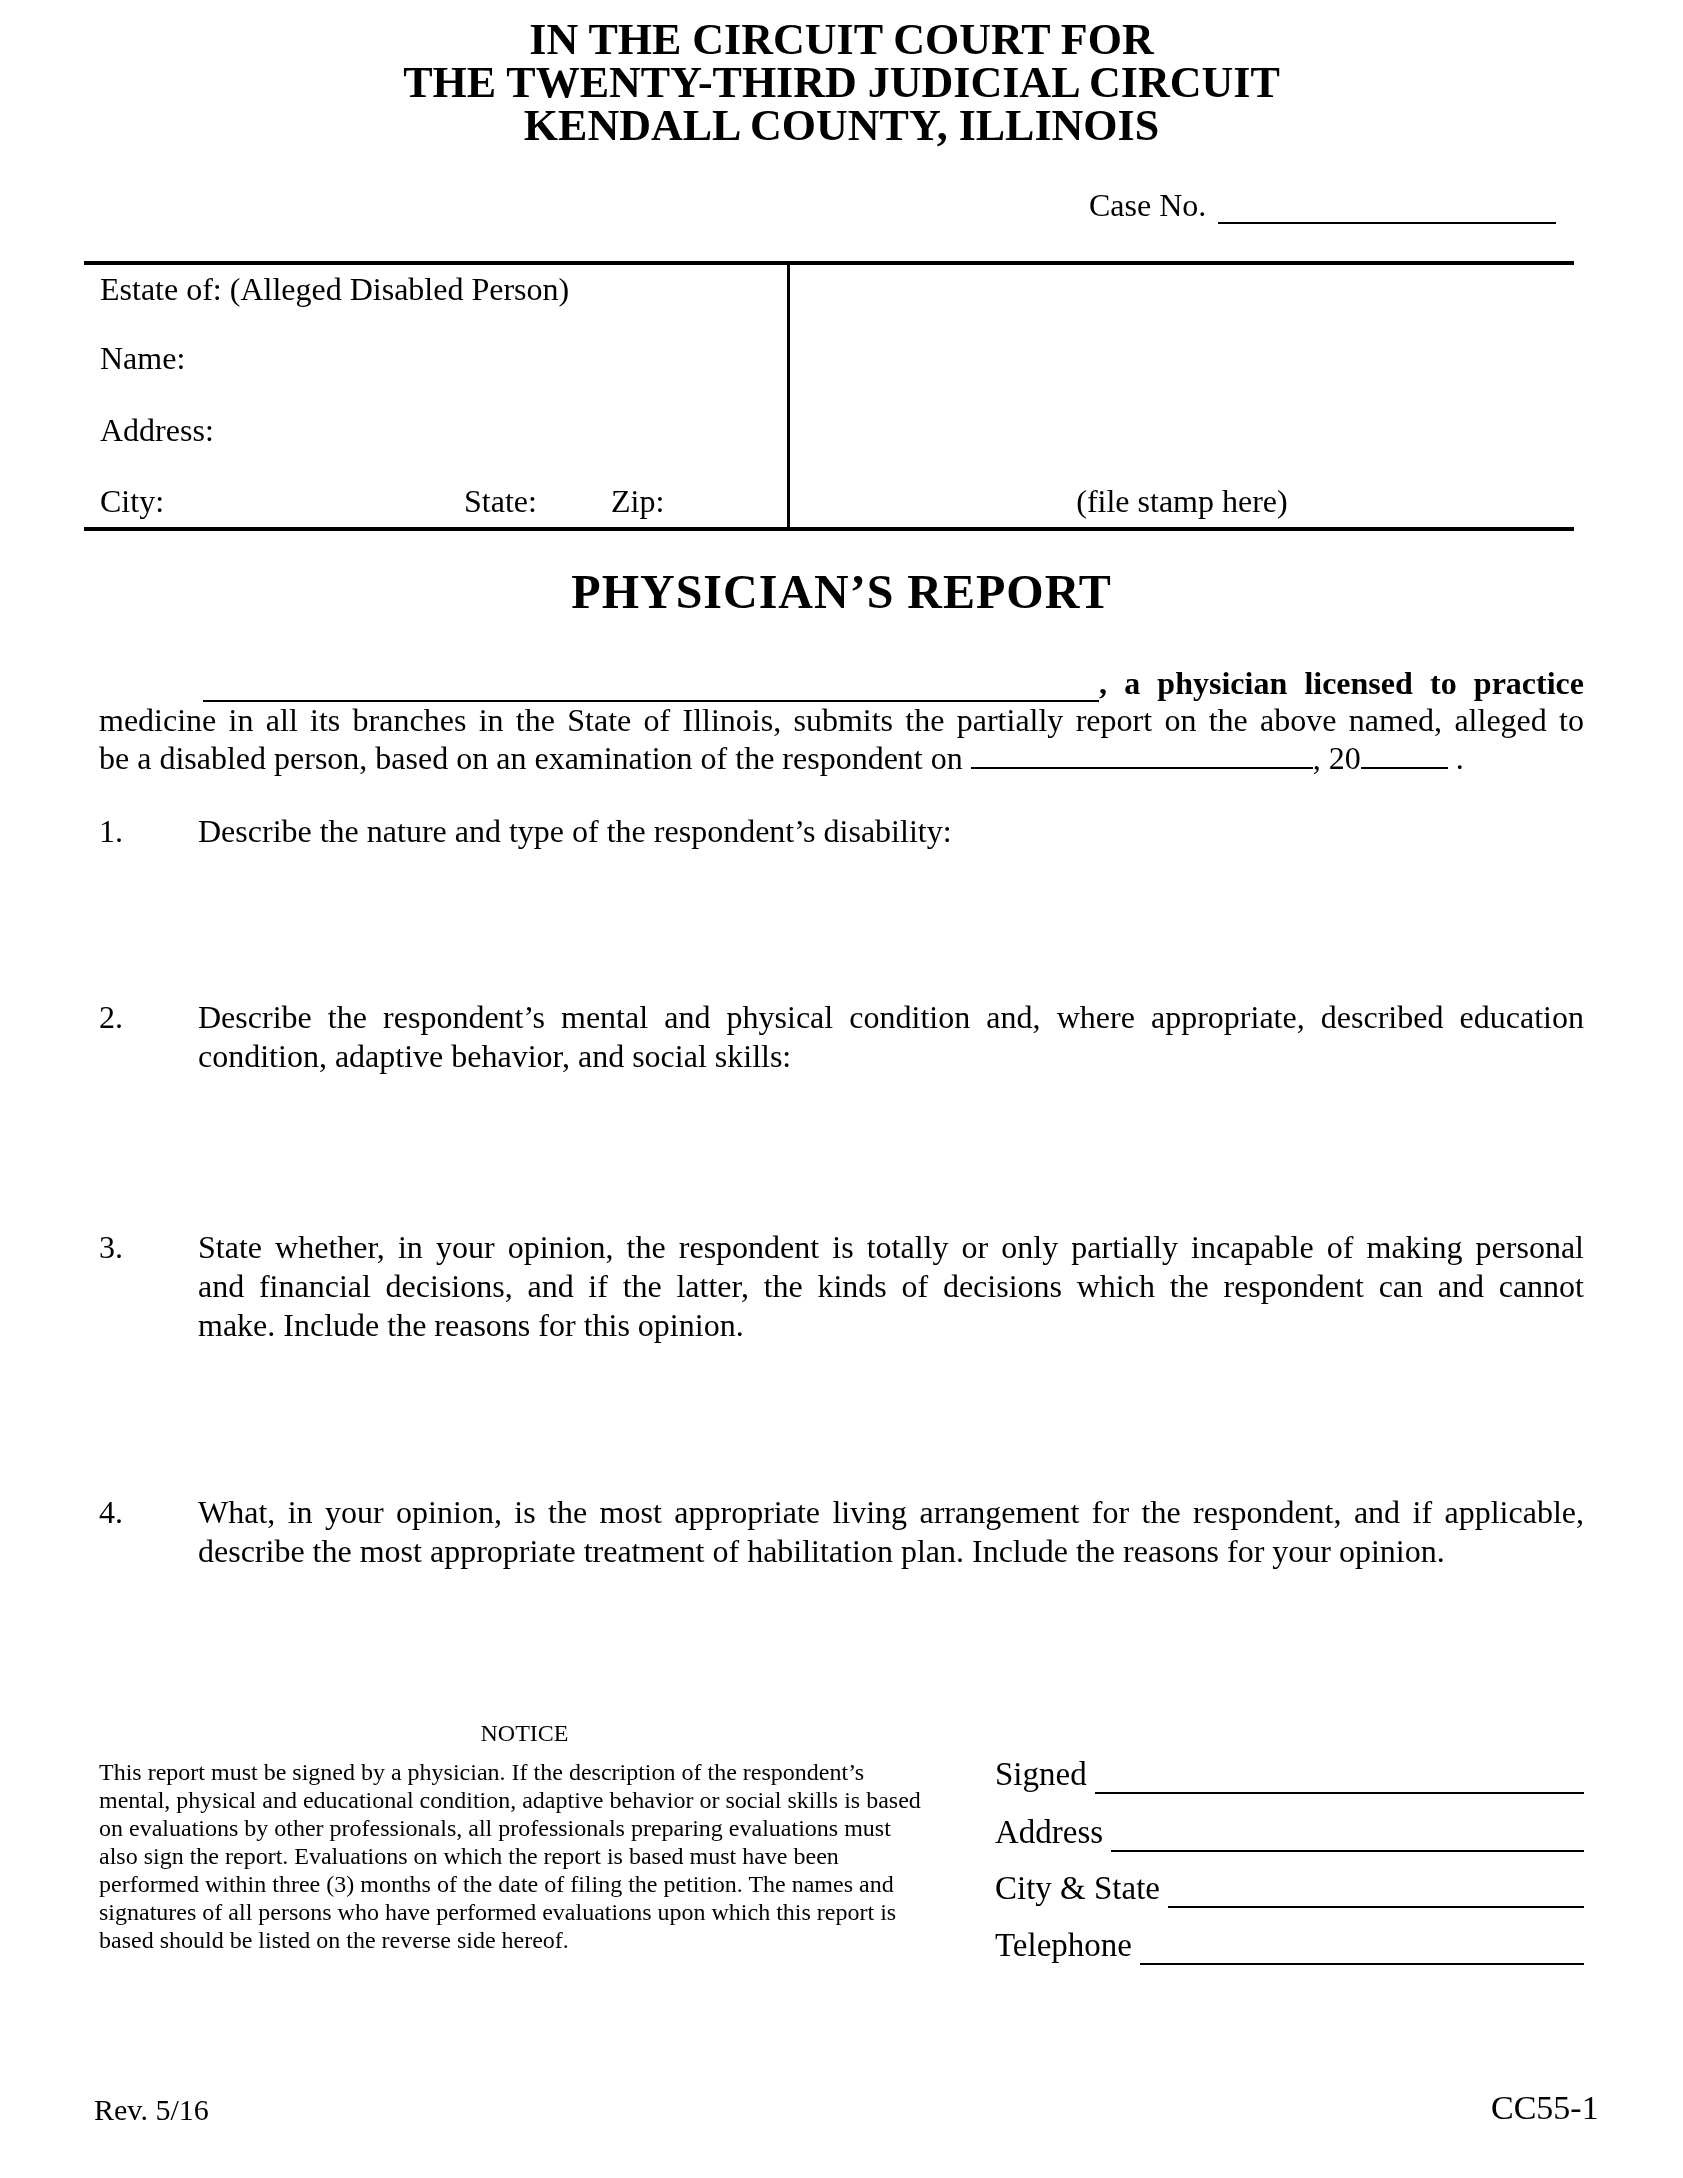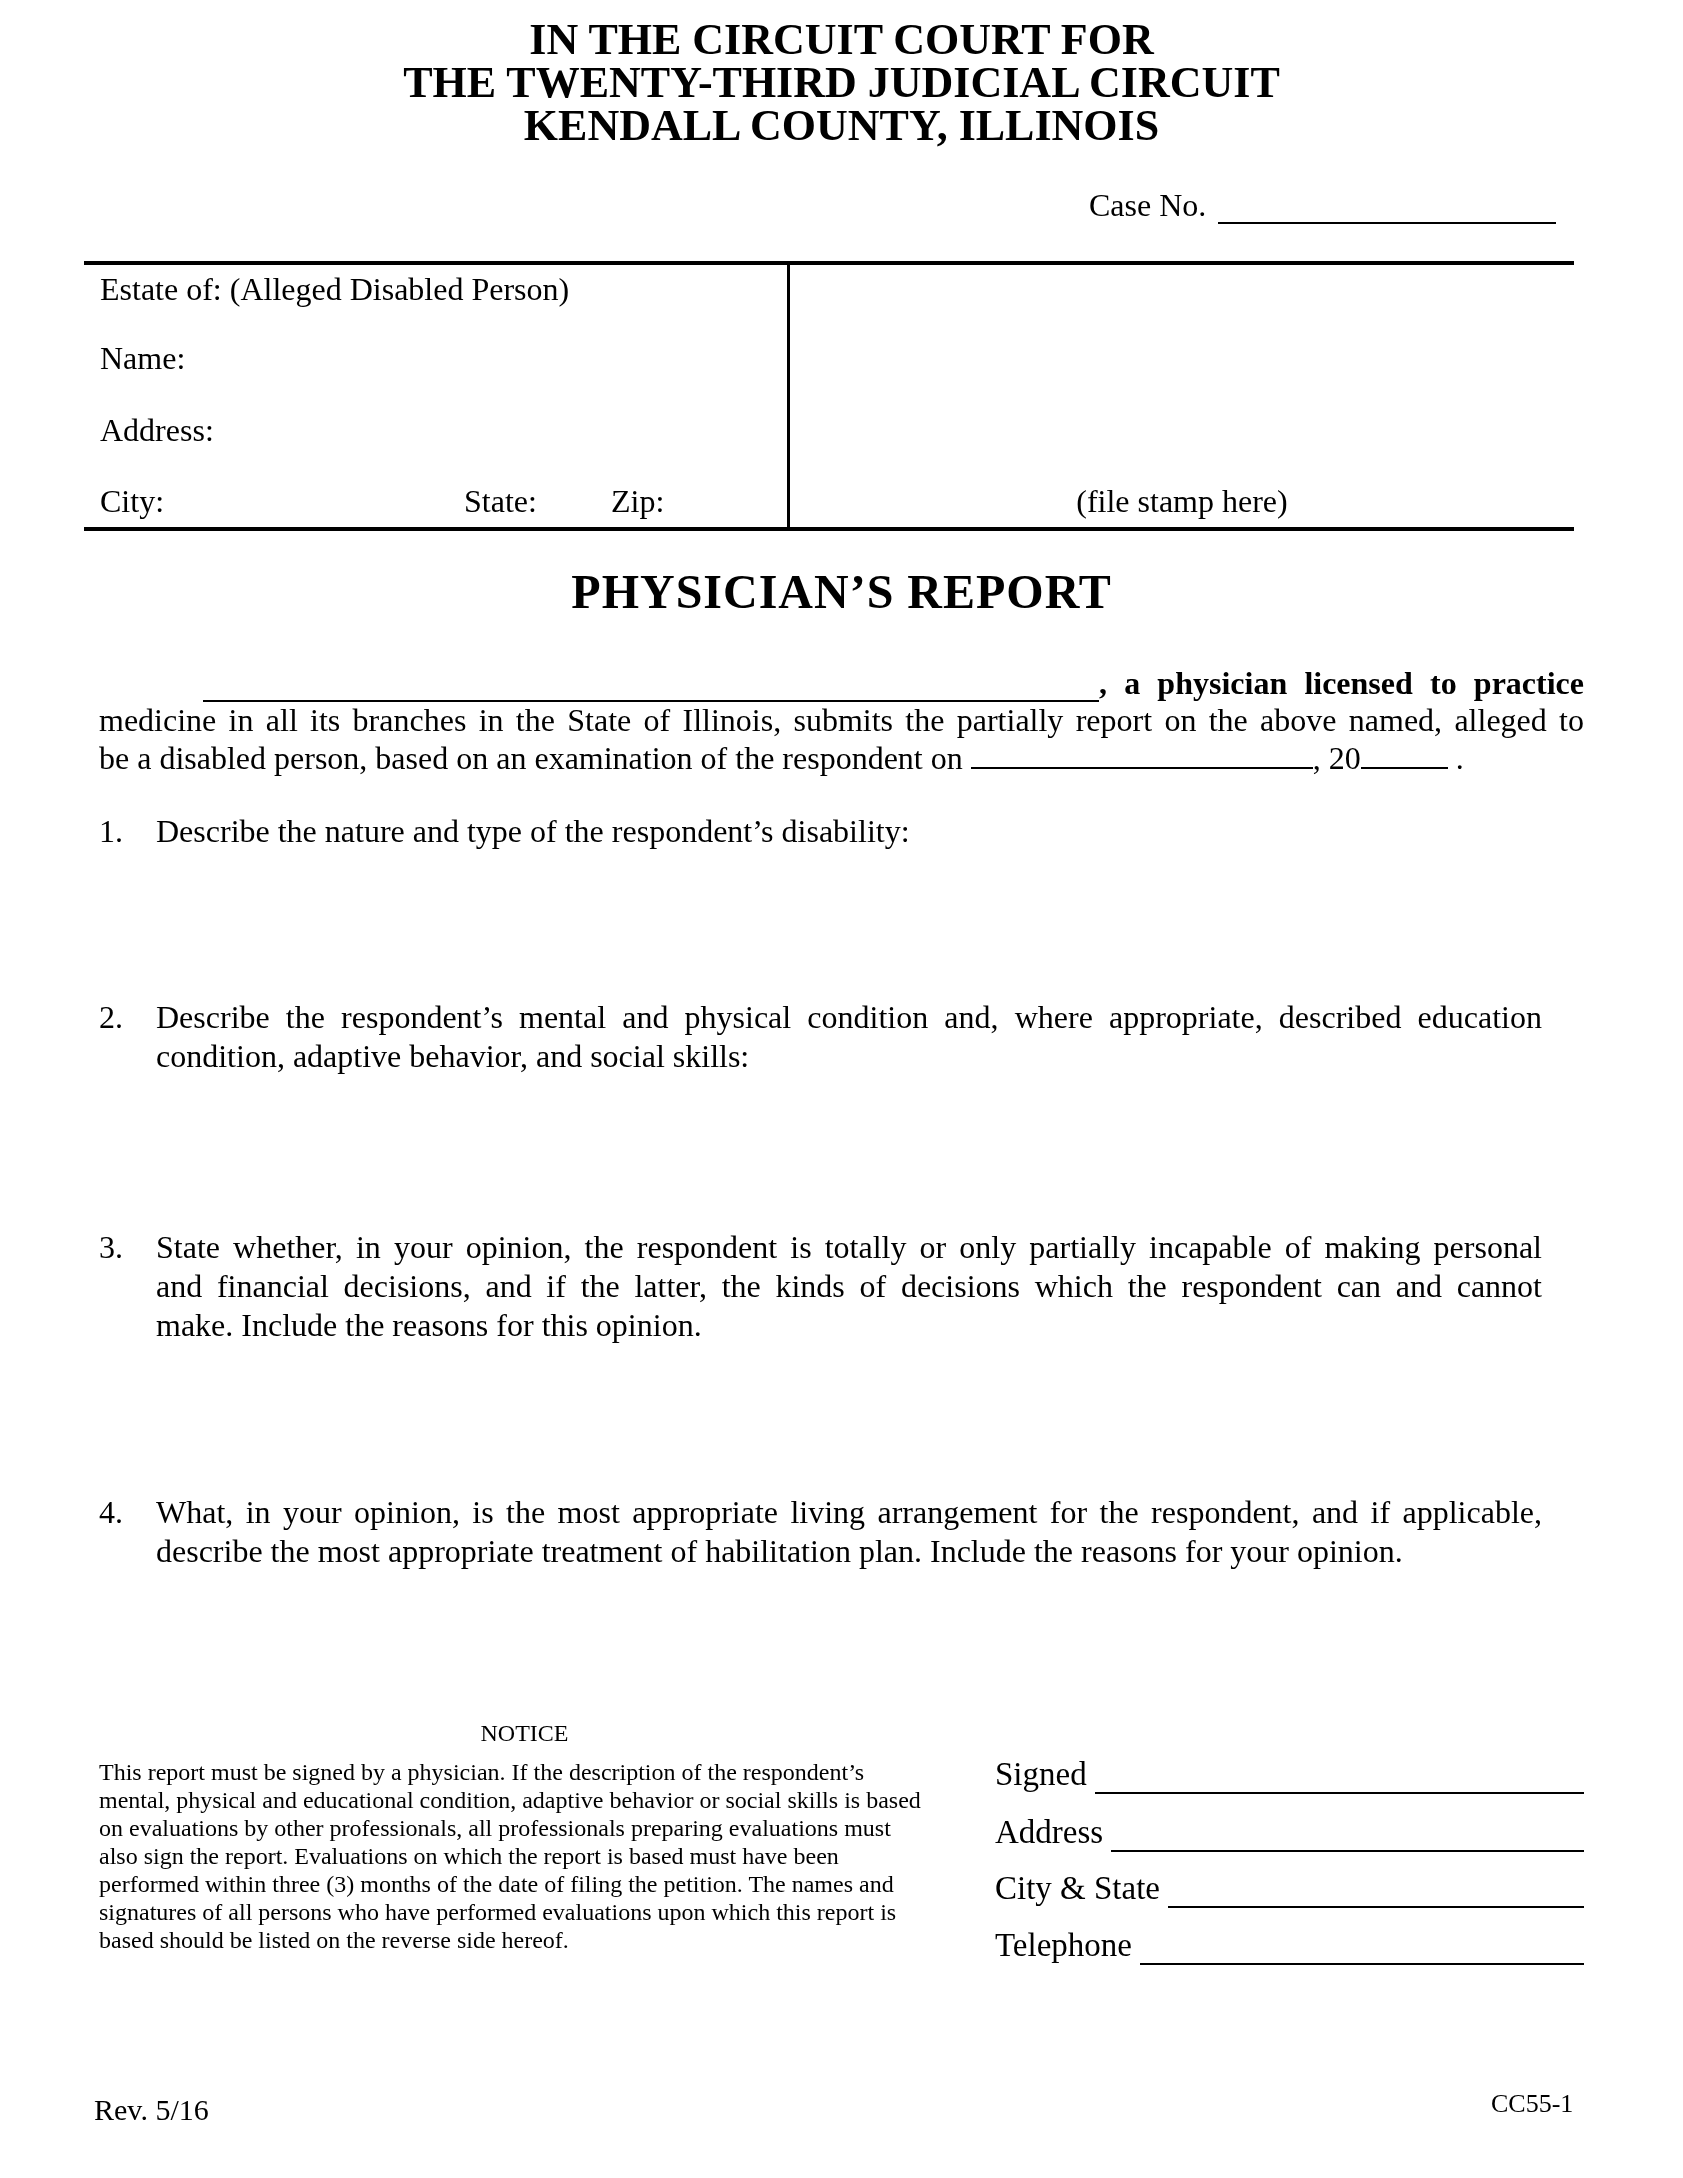--- a/index.html
+++ b/index.html
@@ -42,33 +42,33 @@
   .intro-fill { flex:1; text-align:justify; text-align-last:justify; }
   .jline { text-align:justify; text-align-last:justify; }
   .blank-inline { display:inline-block; border-bottom:2px solid #000; height:30px;
                   vertical-align:baseline; }
   .blank-date { width:342px; }
   .blank-year { width:87px; }
   
   .item { position:absolute; left:99px; width:1485px; font-size:32px; line-height:39px; }
   .item-1 { top:812px; } .item-2 { top:998px; } .item-3 { top:1228px; } .item-4 { top:1493px; }
   .item-num { position:absolute; left:0; top:0; }
-  .item-lines { margin-left:57px; width:1386px; }
+  .item-lines { margin-left:99px; width:1386px; }
   
   .notice { position:absolute; top:1719px; left:99px; width:871px; font-size:24px; }
   .notice-title { width:851px; text-align:center; line-height:28px; margin-bottom:11px; }
   .notice-lines div { line-height:28px; white-space:nowrap; }
   
   .sig-row { position:absolute; left:995px; width:589px; display:flex;
              align-items:flex-end; font-size:33px; line-height:40px; }
   .sig-1 { top:1752px; } .sig-2 { top:1810px; } .sig-3 { top:1866px; } .sig-4 { top:1923px;justify-content:center; }
   .sig-line { flex:1; border-bottom:2px solid #000; height:42px; margin-left:8px; }
   
   .footer-left { position:absolute; top:2093px; left:94px; font-size:30px; }
-  .footer-right { position:absolute; top:2089px; left:1491px; font-size:26px;text-align:right; }
+  .footer-right { position:absolute; top:2089px; left:1491px; font-size:34px;text-align:right; }
 </style>
 </head>
 <body>
 
 <div class="page">
 
   <div class="header">
     <div>IN THE CIRCUIT COURT FOR</div>
     <div>THE TWENTY-THIRD JUDICIAL CIRCUIT</div>
     <div>KENDALL COUNTY, ILLINOIS</div>

